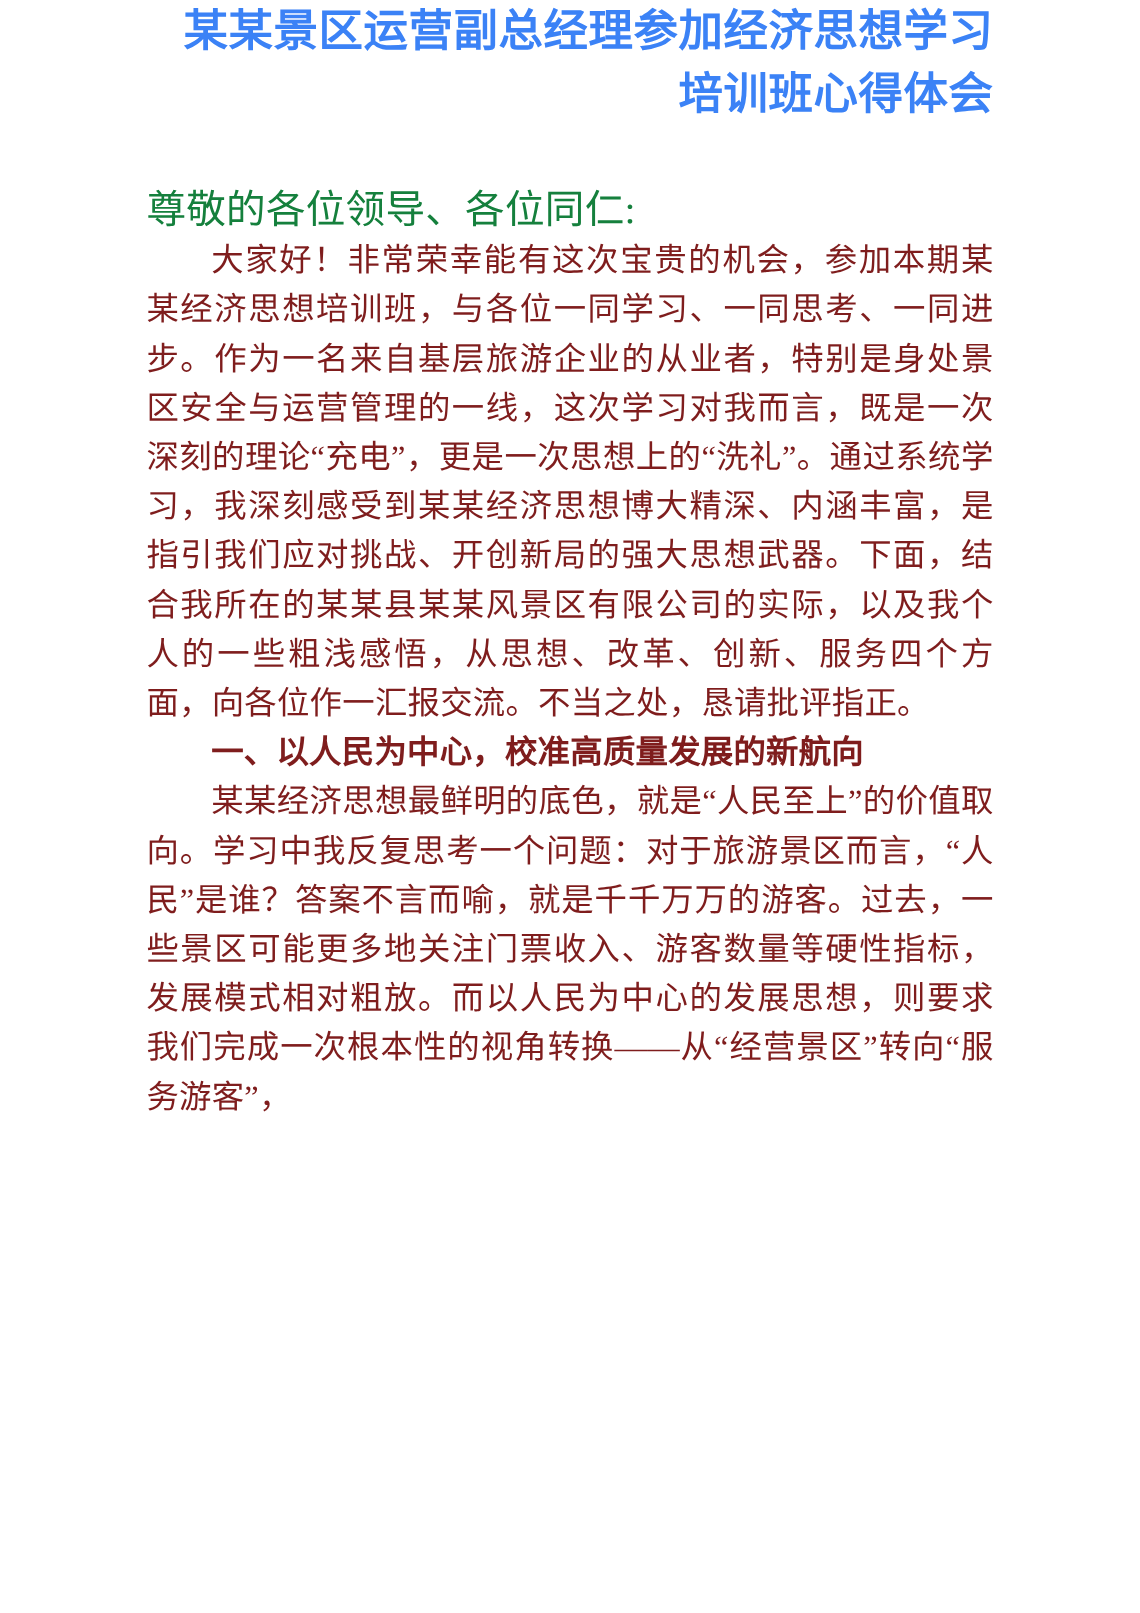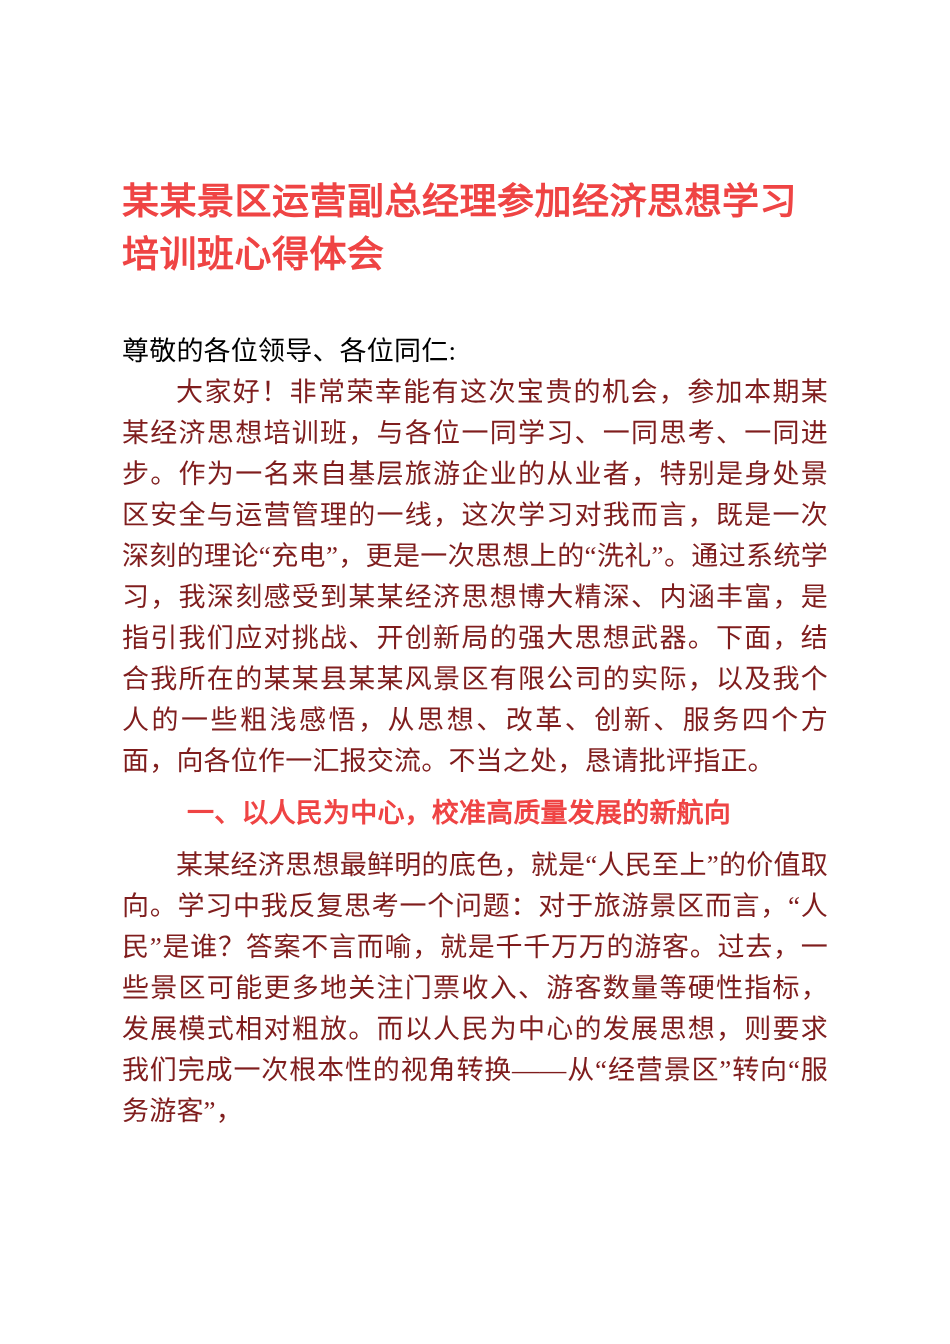--- a/index.html
+++ b/index.html
@@ -22,65 +22,64 @@
   .doc-body {
     position: absolute;
     left: 122px;
     top: 0;
     width: 706px;
   }
 
   
   .doc-title {
     margin: 0;
-    padding-top: 175px;
     font-family: "Liberation Serif", "DejaVu Serif", serif;
     font-weight: bold;
     font-size: 37px;
     line-height: 53px;
     letter-spacing: 0.5px;
-    text-align: left;
-    color: #ef4444;
+    text-align: right;
+    color: #3b82f6;
     word-break: break-all;
   }
 
   
   .salutation {
     margin: 0;
     padding-top: 50px;
     font-family: "Liberation Serif", "DejaVu Serif", serif;
-    font-size: 27px;
+    font-size: 33px;
     line-height: 41px;
-    color: #000000;
+    color: #15803d;
     text-align: left;
     letter-spacing: 0.2px;
   }
 
   
   .para {
     margin: 0;
     font-family: "Liberation Serif", "DejaVu Serif", serif;
     font-size: 27px;
     line-height: 41px;
     color: #7f1d1d;
     text-align: justify;
     text-justify: inter-character;
     text-indent: 2em;
     letter-spacing: 0.2px;
     word-break: break-all;
   }
 
   
   .section-heading {
-    margin: 11px;
+    margin: 0;
     font-family: "Liberation Sans", "DejaVu Sans", sans-serif;
     font-weight: bold;
     font-size: 27px;
     line-height: 41px;
-    color: #ef4444;
+    color: #7f1d1d;
     text-indent: 2em;
     text-align: left;
     letter-spacing: 0.2px;
     word-break: break-all;
   }
 </style>
 </head>
 <body>
 
 <div class="page">

